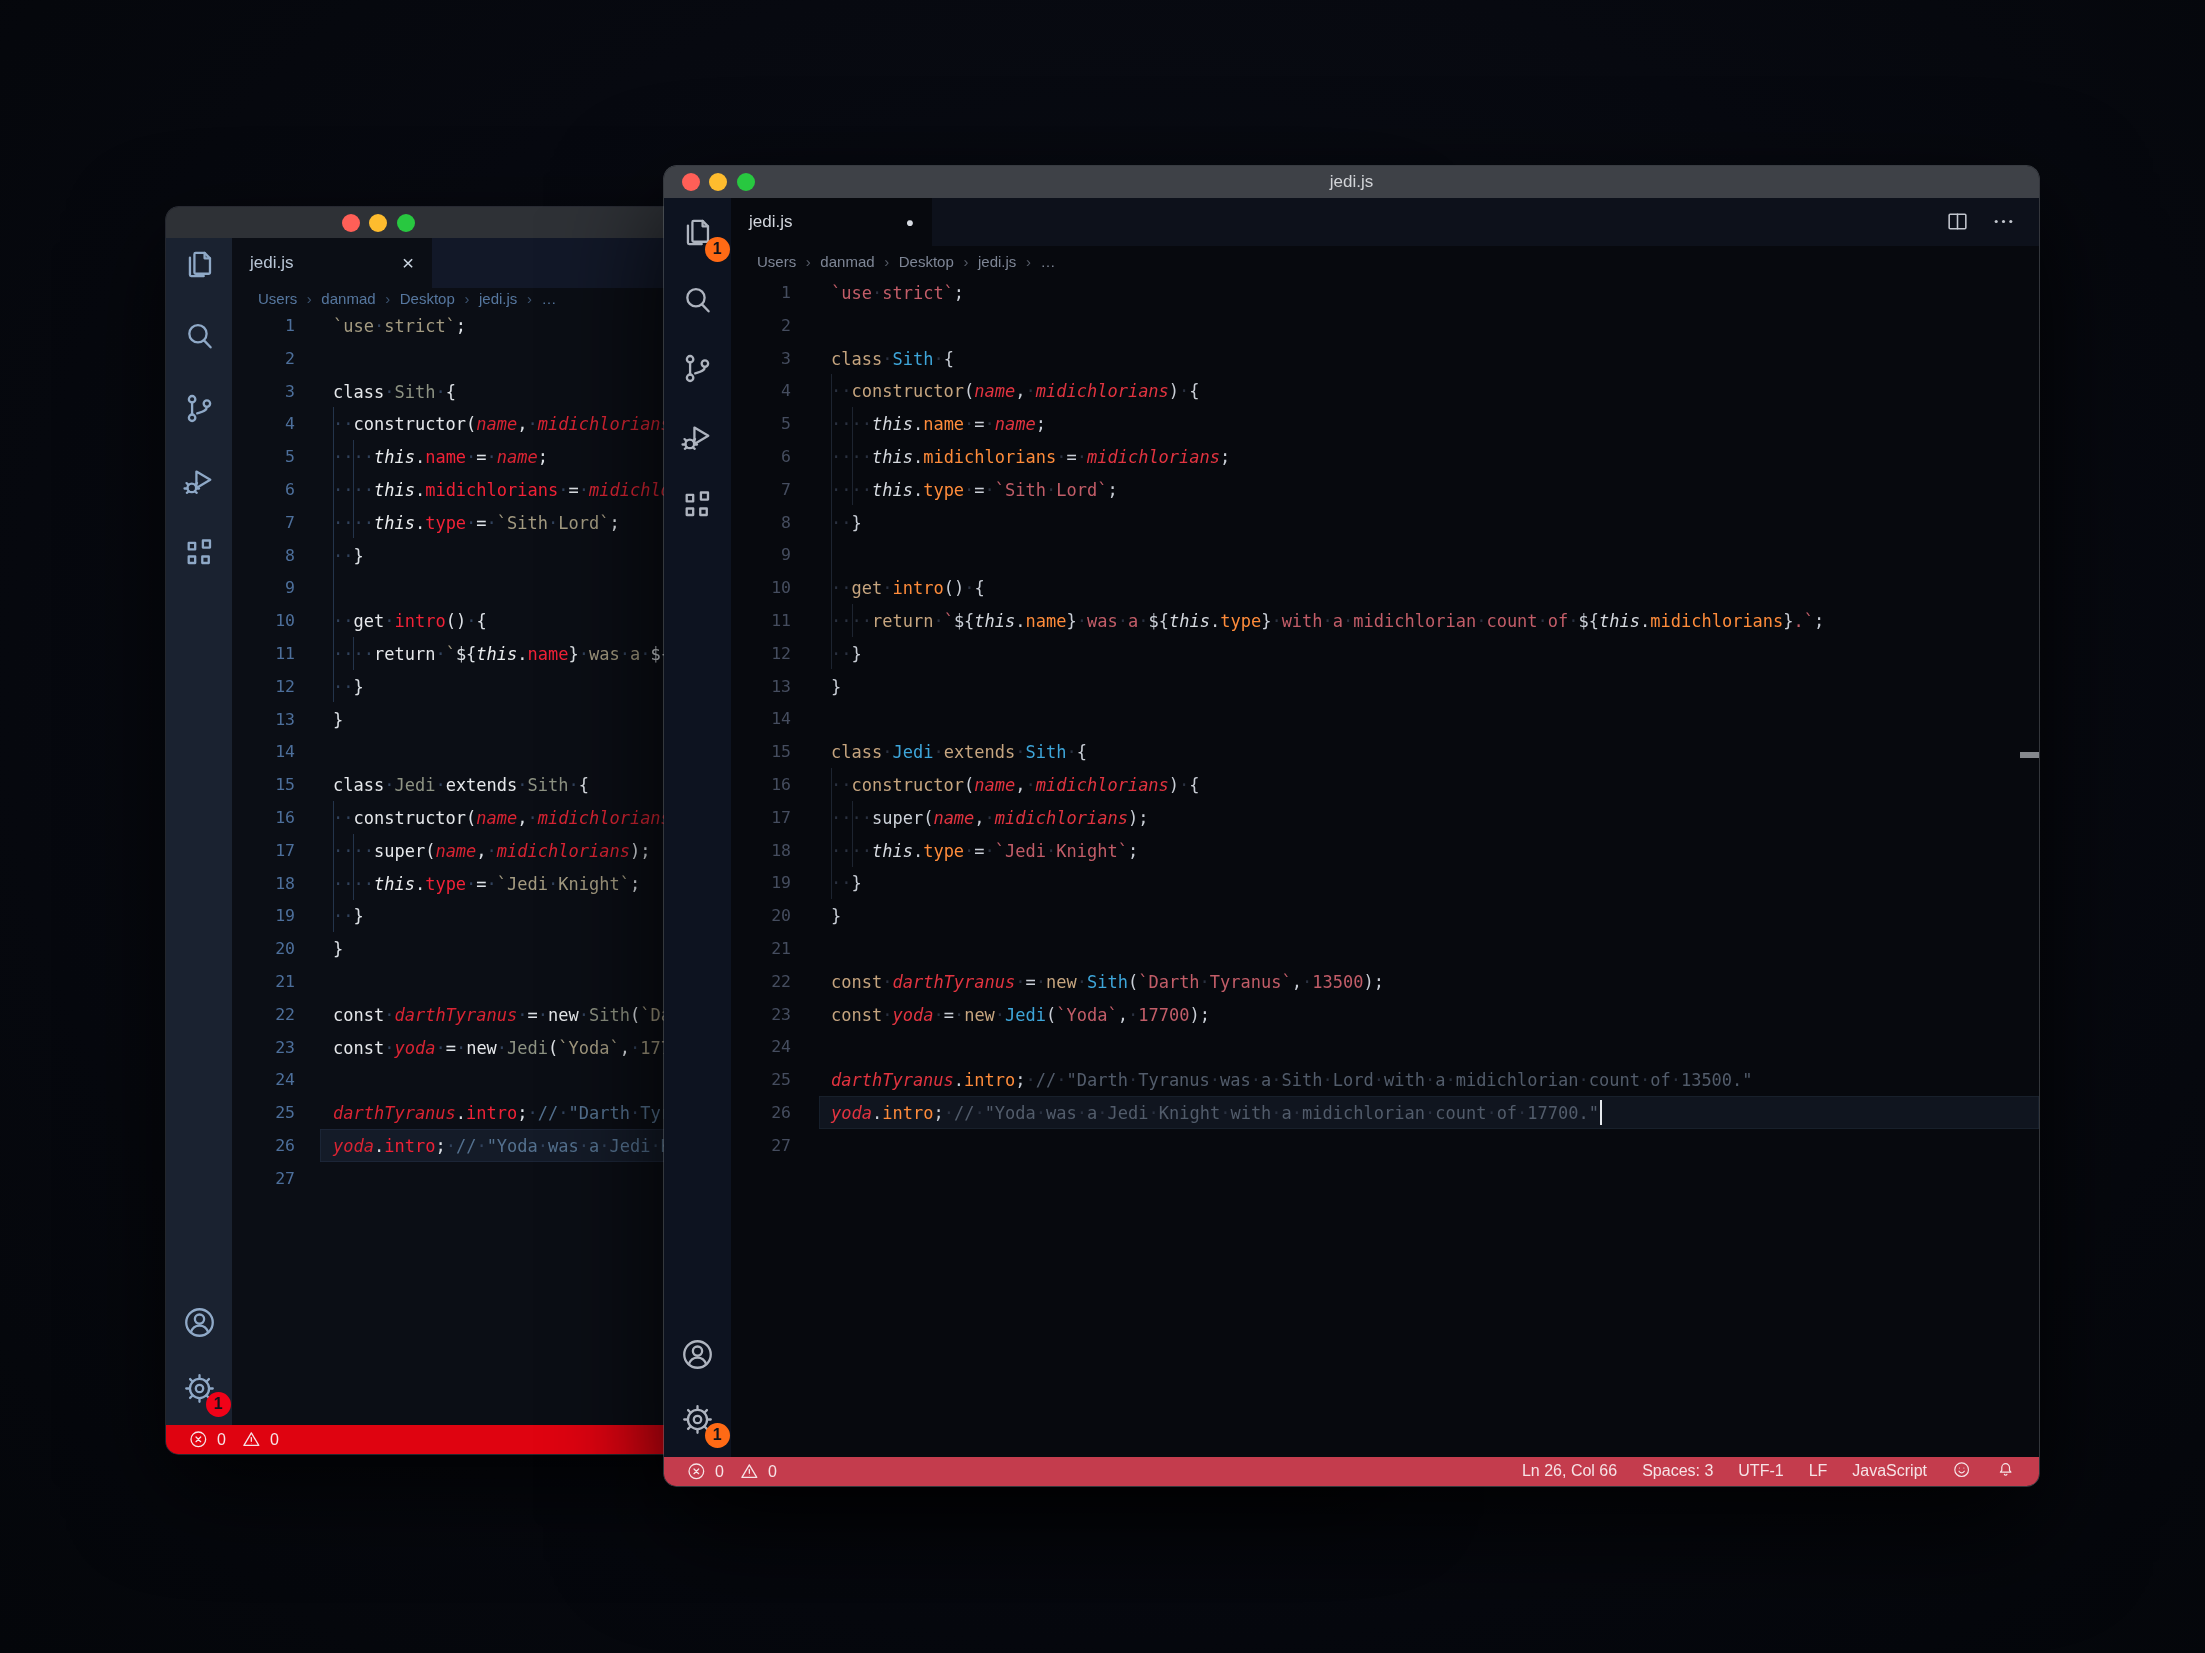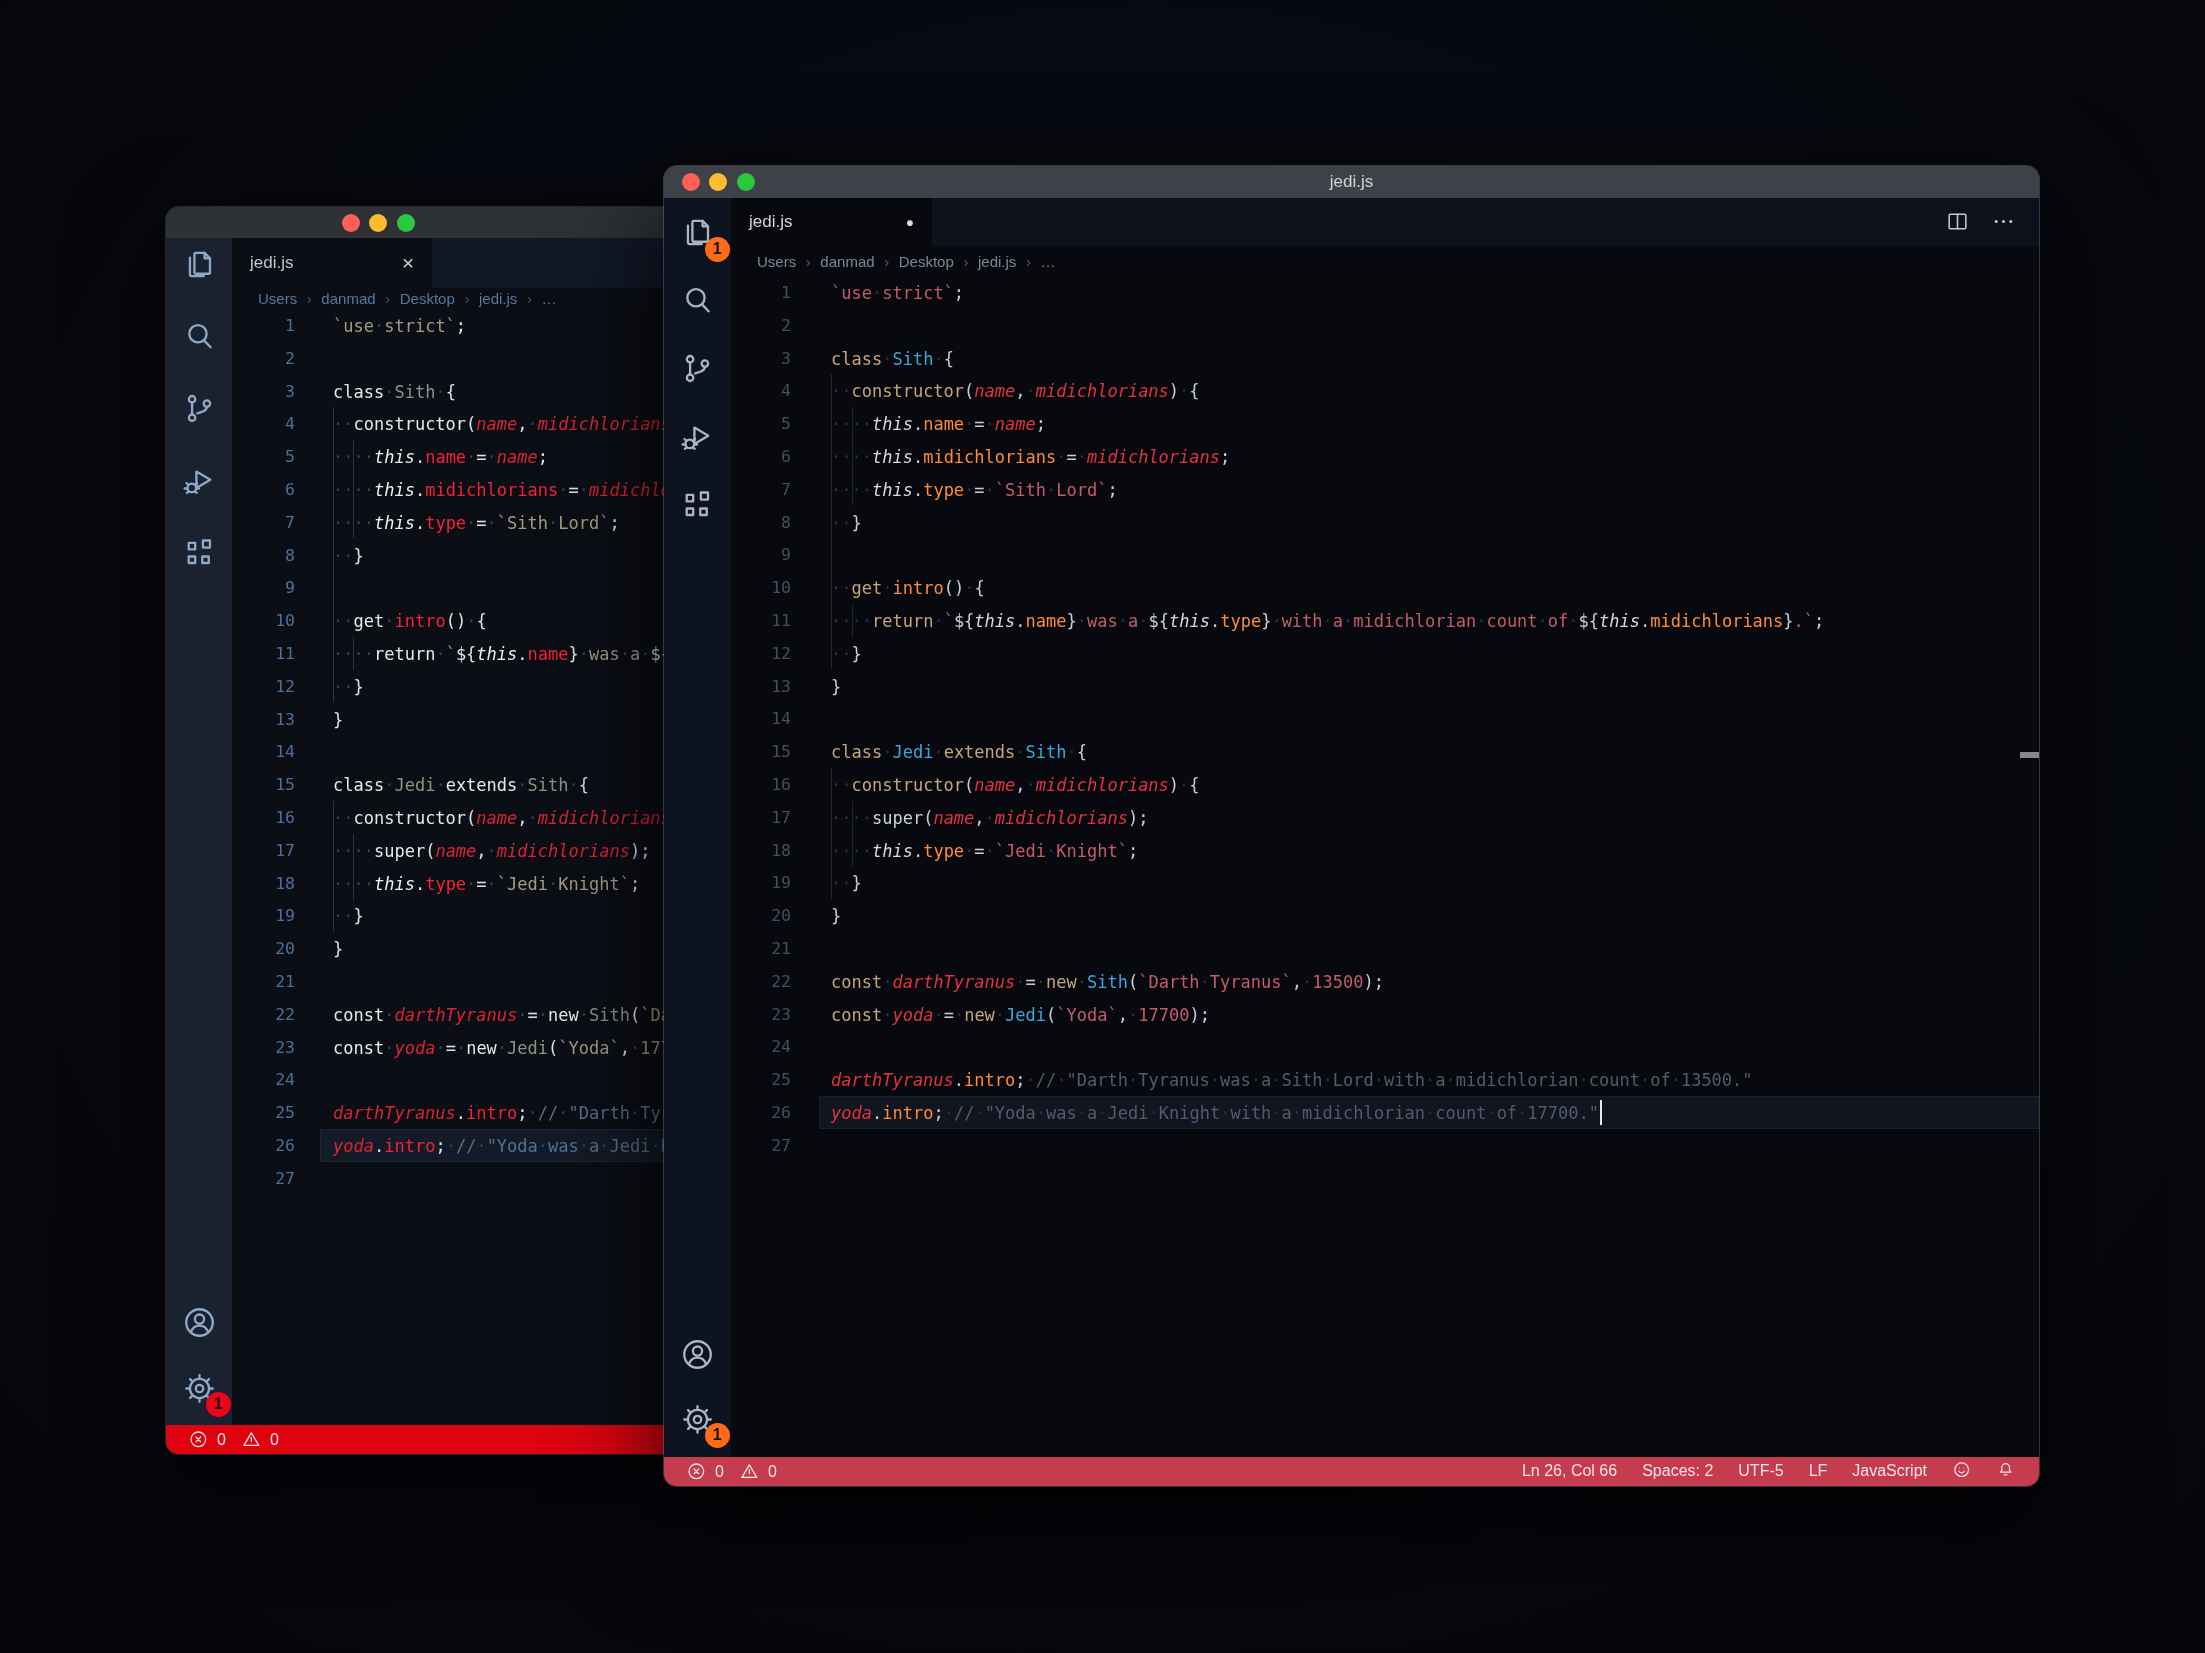--- a/index.html
+++ b/index.html
@@ -1085,22 +1085,22 @@
               <path d="M12 4.5 20.6 19H3.4Z"></path>
               <path d="M12 10v4.2"></path>
               <circle cx="12" cy="16.8" r=".4" fill="currentColor" stroke="none"></circle>
             </svg>
           </span>
         <span>0</span>
       </span>
     </div>
     <div class="sb-right">
         <span class="sb-item">Ln 26, Col 66</span>
-        <span class="sb-item">Spaces: 2</span>
-        <span class="sb-item">UTF-5</span>
+        <span class="sb-item">Spaces: 3</span>
+        <span class="sb-item">UTF-1</span>
         <span class="sb-item">LF</span>
         <span class="sb-item">JavaScript</span>
         <span><span style="display: inline-flex;">
             <svg viewBox="0 0 24 24" fill="none" stroke="currentColor" stroke-width="1.5" stroke-linecap="round" stroke-linejoin="round">
               <circle cx="12" cy="12" r="8.5"></circle>
               <circle cx="9.2" cy="10" r=".7" fill="currentColor" stroke="none"></circle>
               <circle cx="14.8" cy="10" r=".7" fill="currentColor" stroke="none"></circle>
               <path d="M8.7 14c1 1.4 2.1 2.1 3.3 2.1s2.3-.7 3.3-2.1"></path>
             </svg>
           </span></span>

